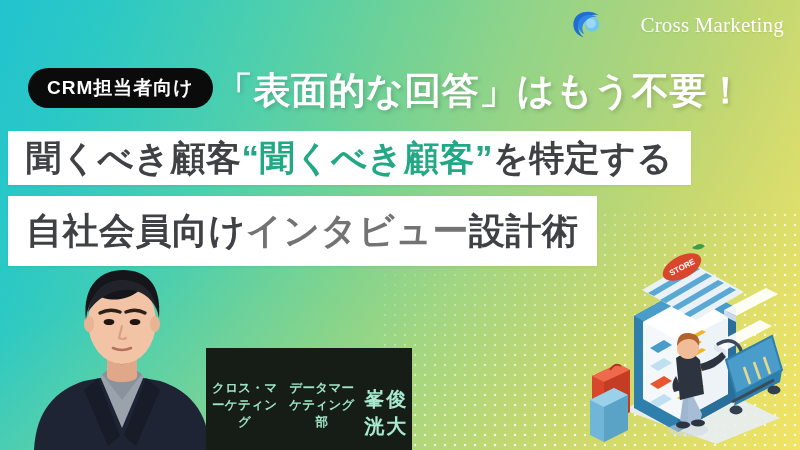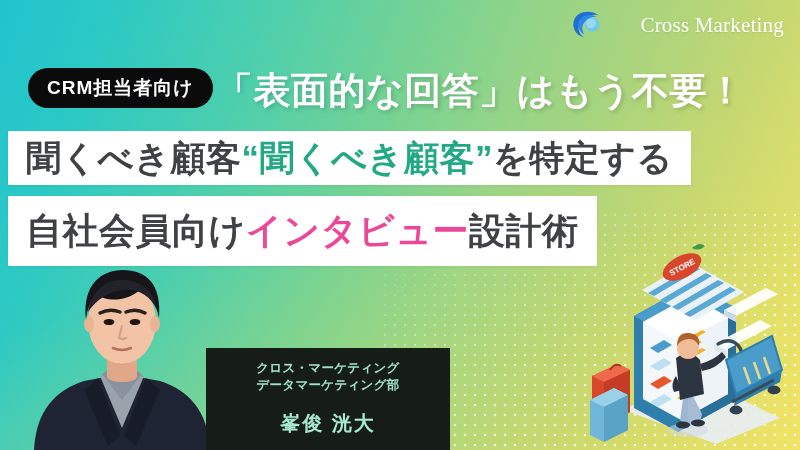--- a/index.html
+++ b/index.html
@@ -54,33 +54,33 @@
   }
   .band{
     position:absolute;background:#ffffff;display:flex;align-items:center;
     white-space:nowrap;font-weight:bold;letter-spacing:.5px;
     box-shadow:0 1px 3px rgba(0,0,0,.06);
   }
   .band2{left:8px;top:131px;height:54px;padding:0 18px;font-size:35px;}
   .band3{left:8px;top:196px;height:54px;padding:8px 18px;font-size:36px;}
   .dk{color:#3f4144;}
   .ac{color:#22a884;}
-  .ac2{color:#ec4899;text-align:center;}
+  .ac2{color:#737373;text-align:center;}
 
   
   .portrait{
     position:absolute;left:22px;bottom:0;width:200px;height:200px;
   }
   .portrait svg{display:block;width:200px;height:200px;}
 
   
   .speaker{
-    position:absolute;left:206px;top:348px;width:244px;height:102px;
+    position:absolute;left:206px;top:348px;width:206px;height:102px;
     background:#161d17;
-    display:flex;flex-direction:column;align-items:center;
+    display:flex;flex-direction:row;align-items:center;
     padding-top:12px;box-sizing:border-box;
   }
   .sp-org{
     color:#9fe3c4;font-size:12.5px;font-weight:bold;line-height:17px;
     text-align:center;letter-spacing:.3px;
   }
   .sp-name{
     margin-top:16px;color:#a8ead0;font-size:20px;font-weight:bold;
     letter-spacing:2px;text-align:center;
   }

